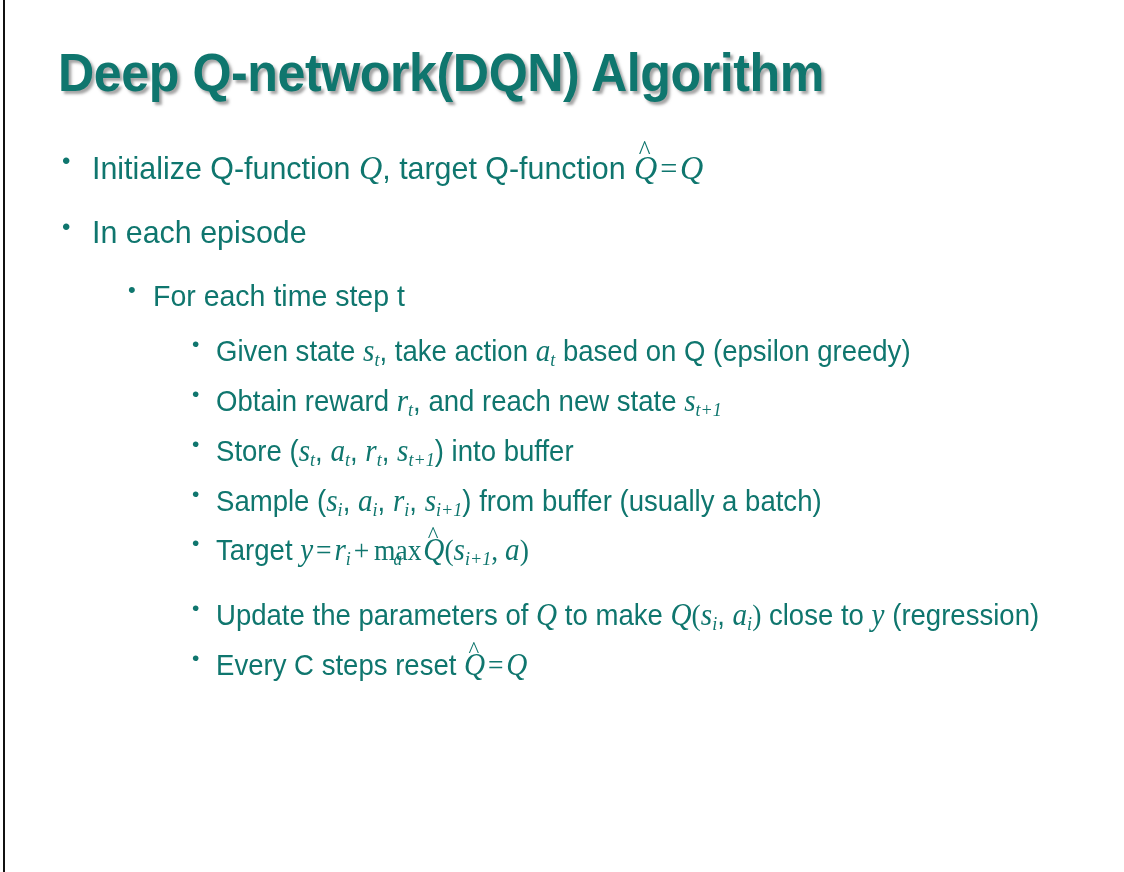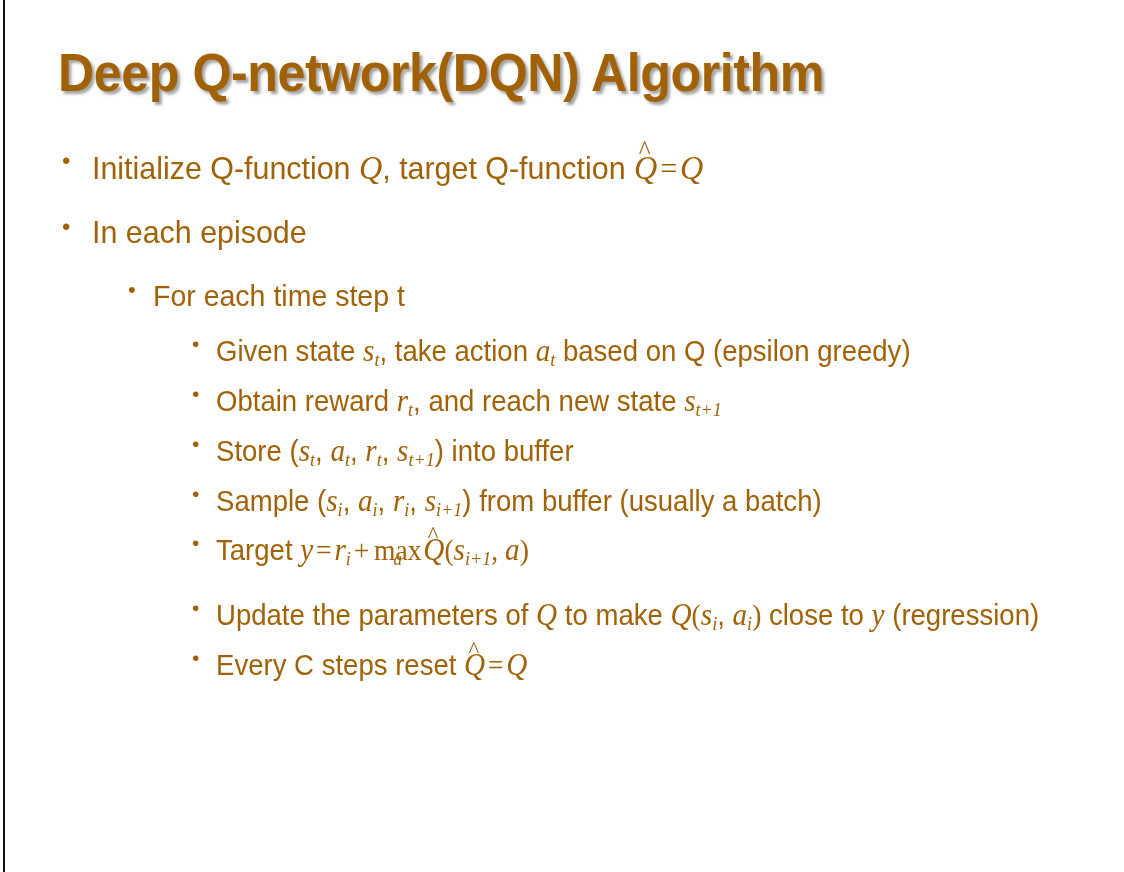--- a/index.html
+++ b/index.html
@@ -8,21 +8,21 @@
     background: #ffffff;
   }
 
   #slide {
     position: relative;
     width: 1124px;
     height: 872px;
     background: #ffffff;
     overflow: hidden;
     font-family: "Liberation Sans", sans-serif;
-    color: #a16207;
+    color: #0f766e;
   }
 
   
   #left-border {
     position: absolute;
     left: 3px;
     top: 0;
     width: 2px;
     height: 872px;
     background: #111111;

